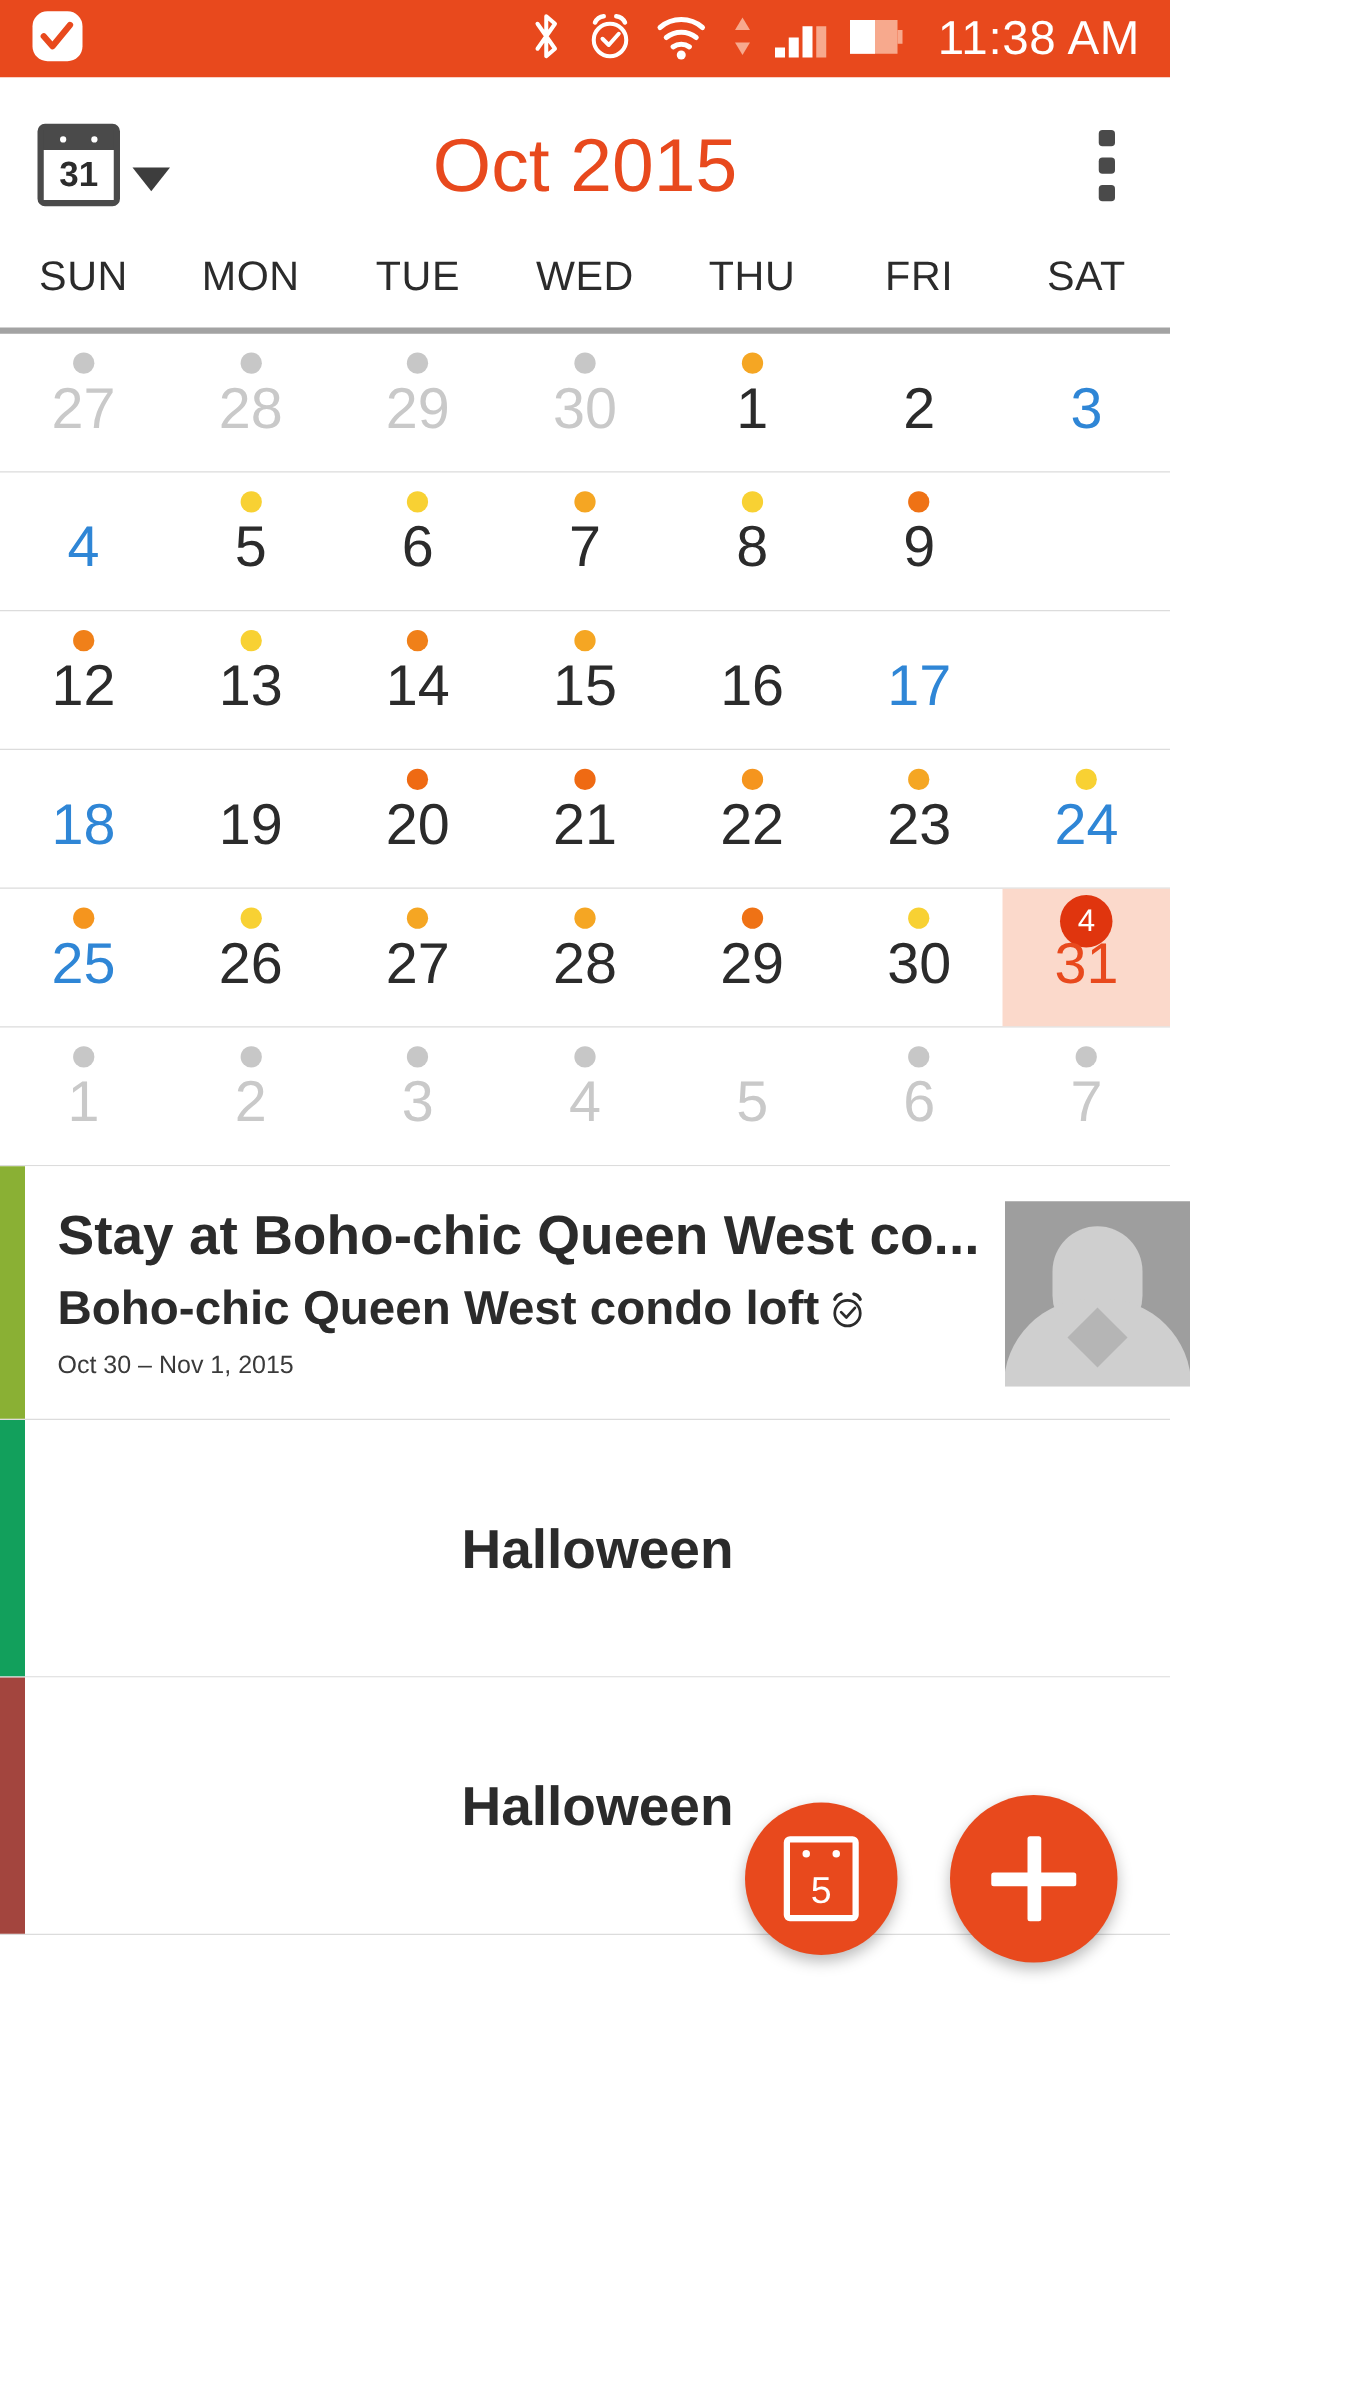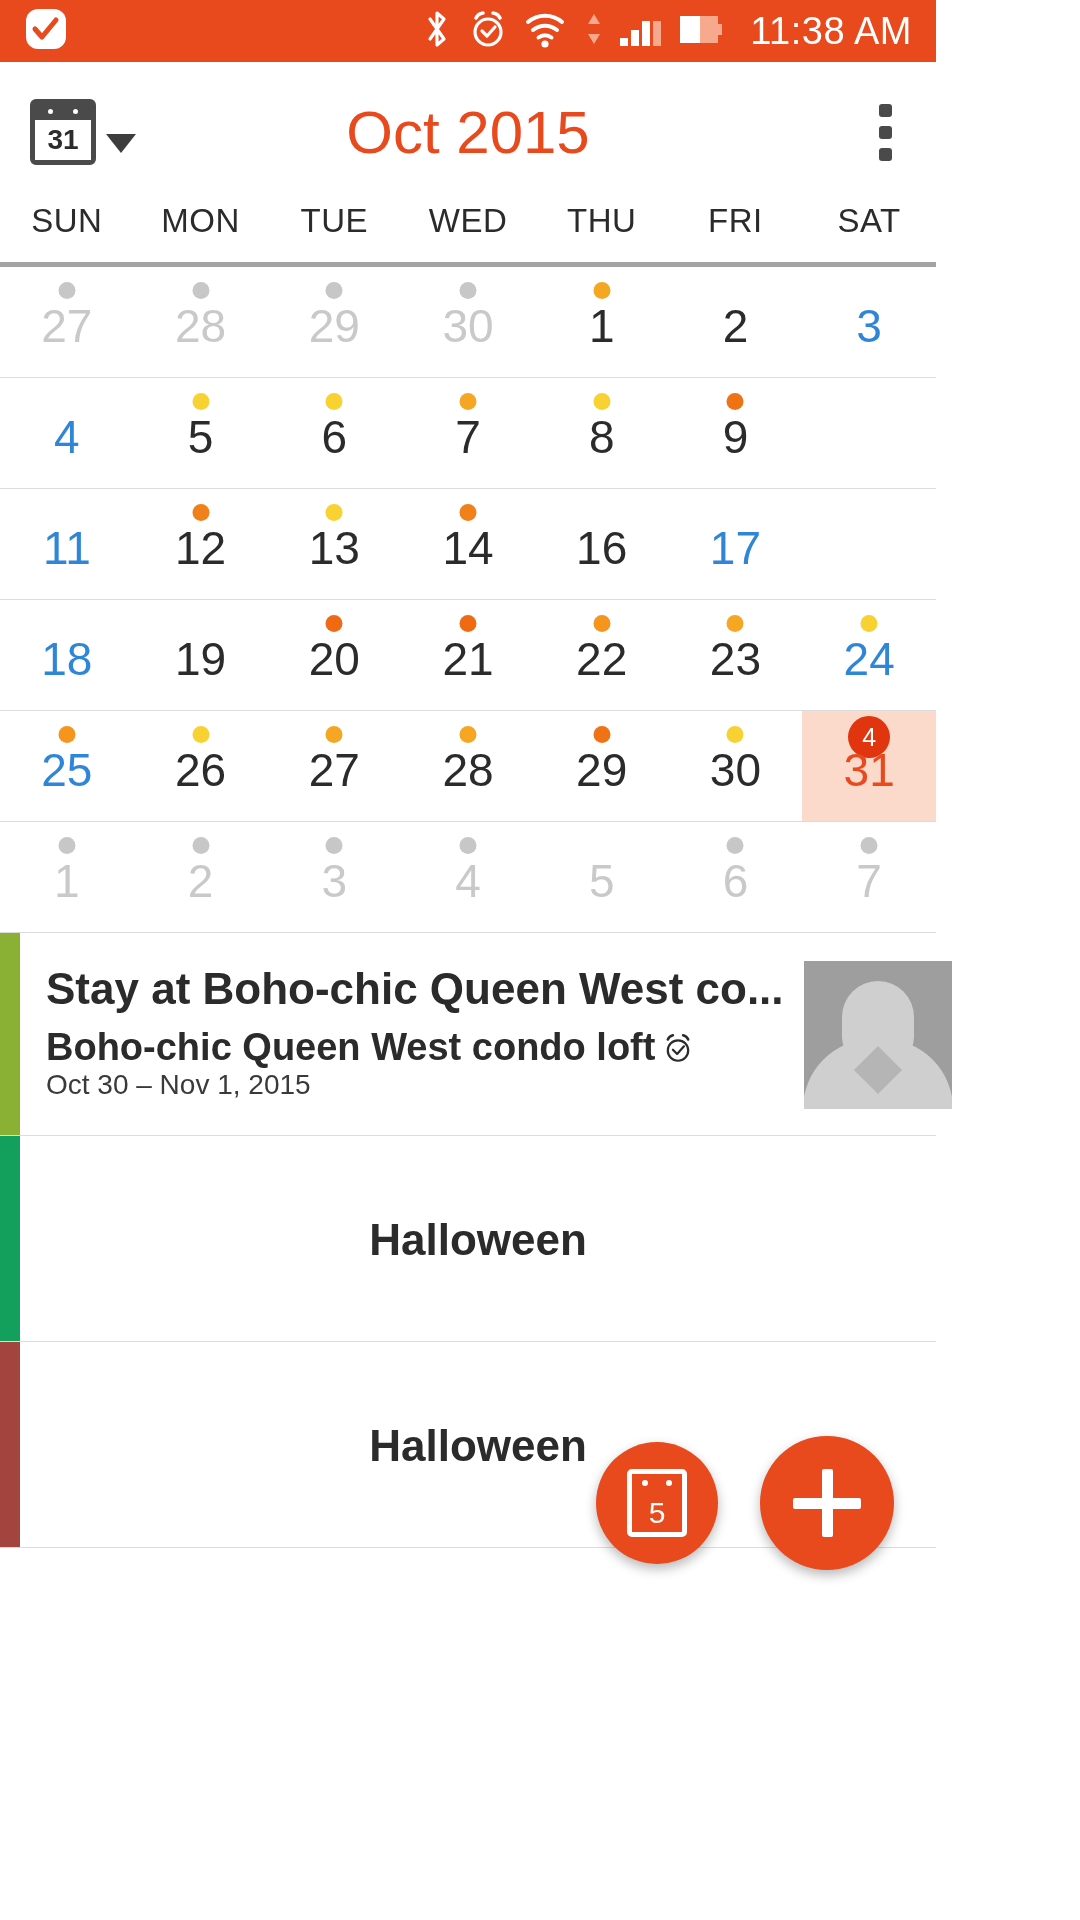--- a/index.html
+++ b/index.html
@@ -102,21 +102,21 @@
   .ev-title {
     font-size:44px; font-weight:bold; color:#2b2b2b;
     white-space:nowrap; overflow:hidden; text-overflow:ellipsis;
     line-height:1.25;
   }
   .ev-sub {
     font-size:38px; font-weight:bold; color:#2b2b2b; margin-top:10px;
     display:flex; align-items:center; gap:6px;
     white-space:nowrap; overflow:hidden;
   }
-  .ev-date { font-size:28px; color:#3a3a3a; }
+  .ev-date { font-size:20px; color:#3a3a3a; margin-top:12px; }
   .ev-thumb {
     width:148px; height:148px; flex:0 0 148px; margin-left:20px;
     background:#9e9e9e; position:relative; overflow:hidden;
   }
   .ev-thumb .head {
     position:absolute; width:72px; height:88px; border-radius:38px 38px 34px 34px;
     background:#cfcfcf; left:50%; transform:translateX(-50%); top:20px;
   }
   .ev-thumb .shoulders {
     position:absolute; width:150px; height:70px; border-radius:70px 70px 0 0;
@@ -300,34 +300,35 @@
         <div class="cal-cell">
           <div class="dot" style="background: rgb(248, 209, 51);"></div>
           <div class="daynum">8</div>
         </div>
         <div class="cal-cell">
           <div class="dot" style="background: rgb(239, 114, 21);"></div>
           <div class="daynum">9</div>
         </div>
       </div>
       <div class="cal-row">
-        <div class="cal-cell weekend">
-          <div class="daynum">11</div>
-        </div>
         <div class="cal-cell">
           <div class="dot" style="background: rgb(240, 128, 25);"></div>
           <div class="daynum">12</div>
         </div>
         <div class="cal-cell">
           <div class="dot" style="background: rgb(248, 209, 51);"></div>
           <div class="daynum">13</div>
         </div>
         <div class="cal-cell">
           <div class="dot" style="background: rgb(240, 128, 25);"></div>
           <div class="daynum">14</div>
+        </div>
+        <div class="cal-cell">
+          <div class="dot" style="background: rgb(245, 166, 35);"></div>
+          <div class="daynum">15</div>
         </div>
         <div class="cal-cell">
           <div class="daynum">16</div>
         </div>
         <div class="cal-cell weekend">
           <div class="daynum">17</div>
         </div>
       </div>
       <div class="cal-row">
         <div class="cal-cell weekend">

